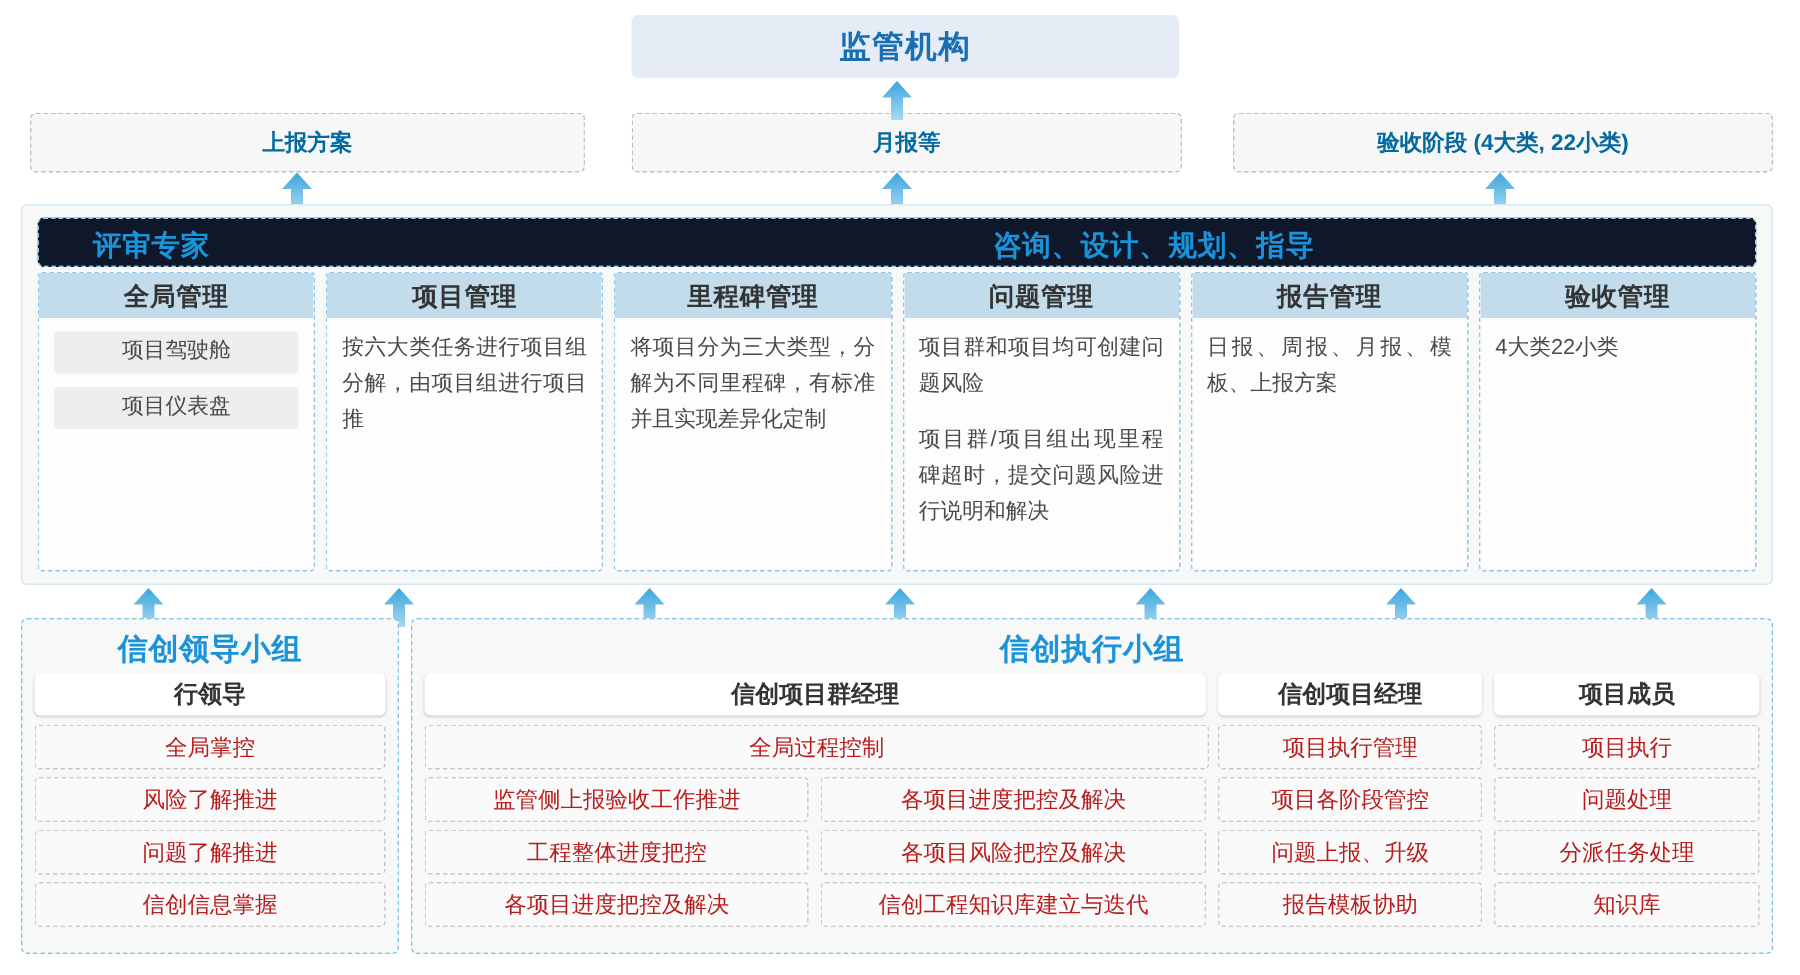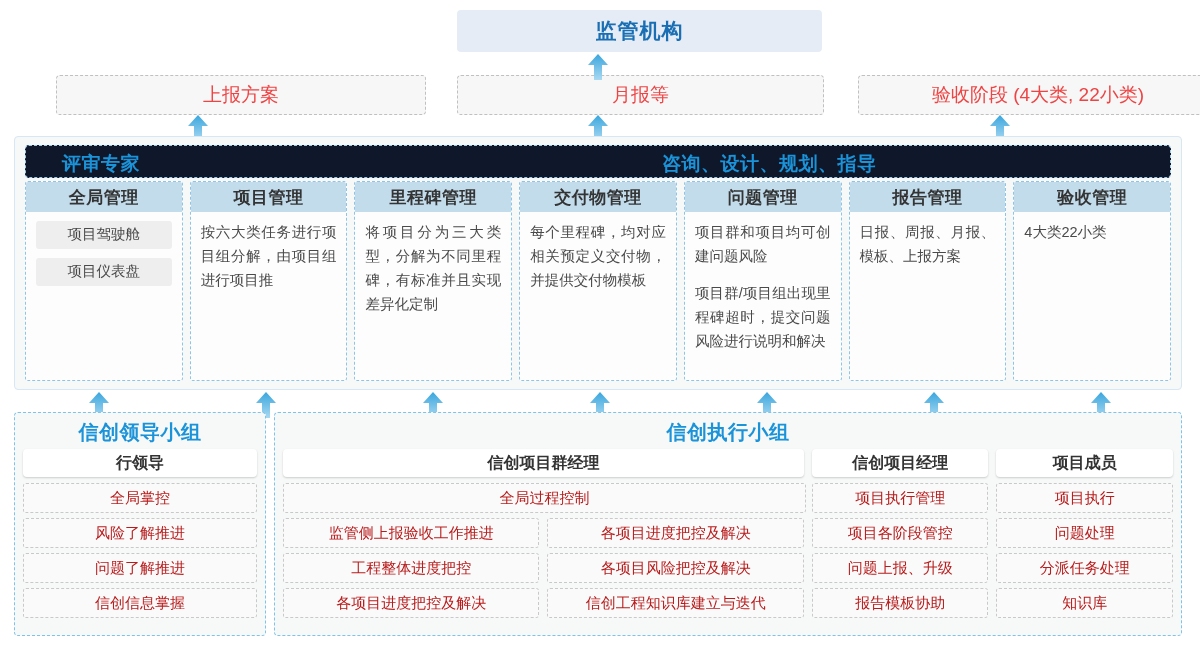--- a/index.html
+++ b/index.html
@@ -8,21 +8,21 @@
     background: #ffffff;
   }
   body {
     width: 1200px;
     height: 650px;
     font-family: "Liberation Sans", "DejaVu Sans", sans-serif;
     color: #404040;
     overflow: hidden;
     position: relative;
   }
-  .center { display: flex; align-items: center; justify-content: center; margin-left: 36px; }
+  .center { display: flex; align-items: center; justify-content: center; }
 
   
   #top-area { position: relative; height: 118px; }
 
   .regulator-banner {
     position: absolute;
     left: 421px;
     top: 10px;
     width: 365px;
     height: 42px;
@@ -34,23 +34,23 @@
     letter-spacing: 1px;
   }
 
   .report-box {
     position: absolute;
     top: 75px;
     height: 38px;
     border: 1px dashed #c0c0c0;
     border-radius: 4px;
     background: #f7f7f7;
-    color: #ef4444;
-    font-size: 19px;
-    font-weight: normal;
+    color: #0369a1;
+    font-size: 15px;
+    font-weight: bold;
   }
   #report-box-0 { left: 20px;  width: 368px; }
   #report-box-1 { left: 421px; width: 365px; }
   #report-box-2 { left: 822px; width: 358px; }
 
   
   .arrow-up {
     position: absolute;
     width: 20px;
     height: 26px;
@@ -281,26 +281,20 @@
       </div>
     </div>
 
     <div class="card">
       <div class="card-head">里程碑管理</div>
       <div class="card-body">
         <p>将项目分为三大类型，分解为不同里程碑，有标准并且实现差异化定制</p>
       </div>
     </div>
 
-    <div class="card">
-      <div class="card-head">交付物管理</div>
-      <div class="card-body">
-        <p>每个里程碑，均对应相关预定义交付物，并提供交付物模板</p>
-      </div>
-    </div>
 
     <div class="card">
       <div class="card-head">问题管理</div>
       <div class="card-body">
         <p>项目群和项目均可创建问题风险</p>
         <p>项目群/项目组出现里程碑超时，提交问题风险进行说明和解决</p>
       </div>
     </div>
 
     <div class="card">

